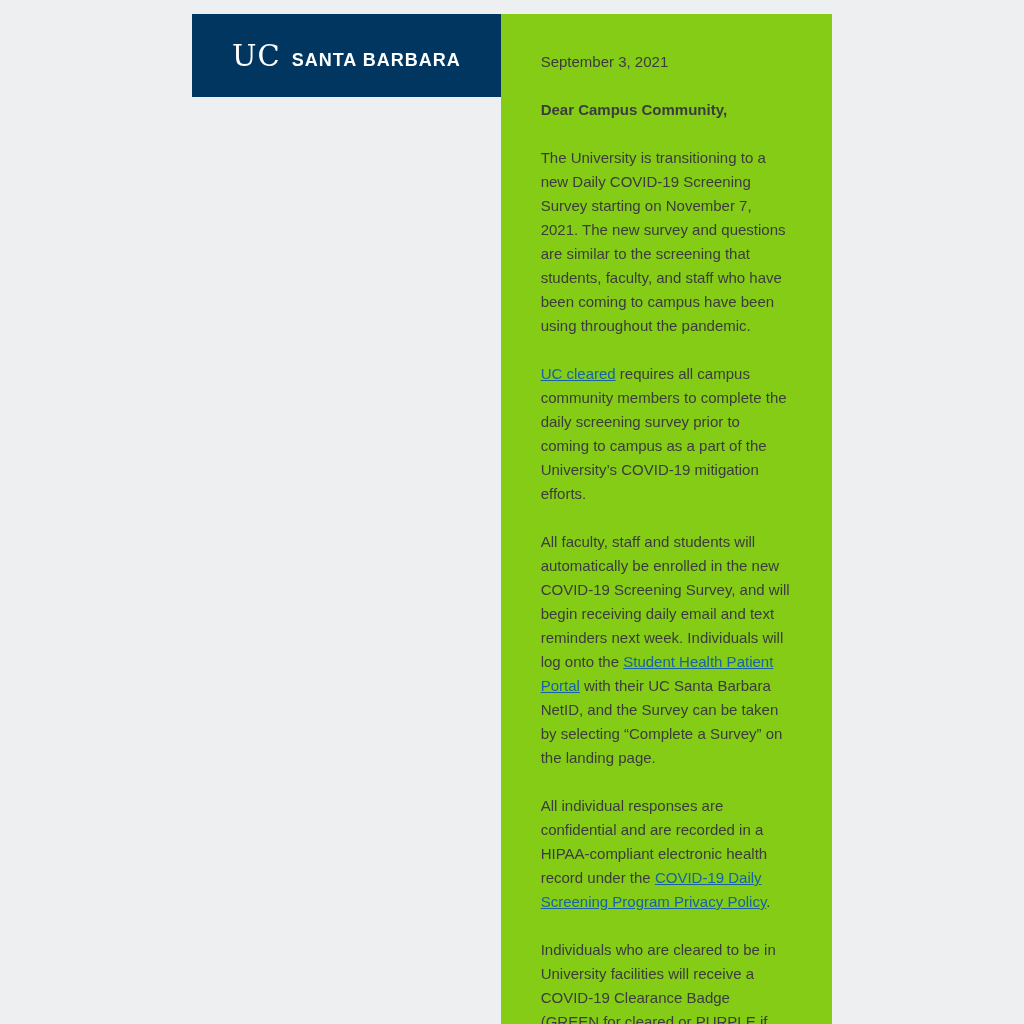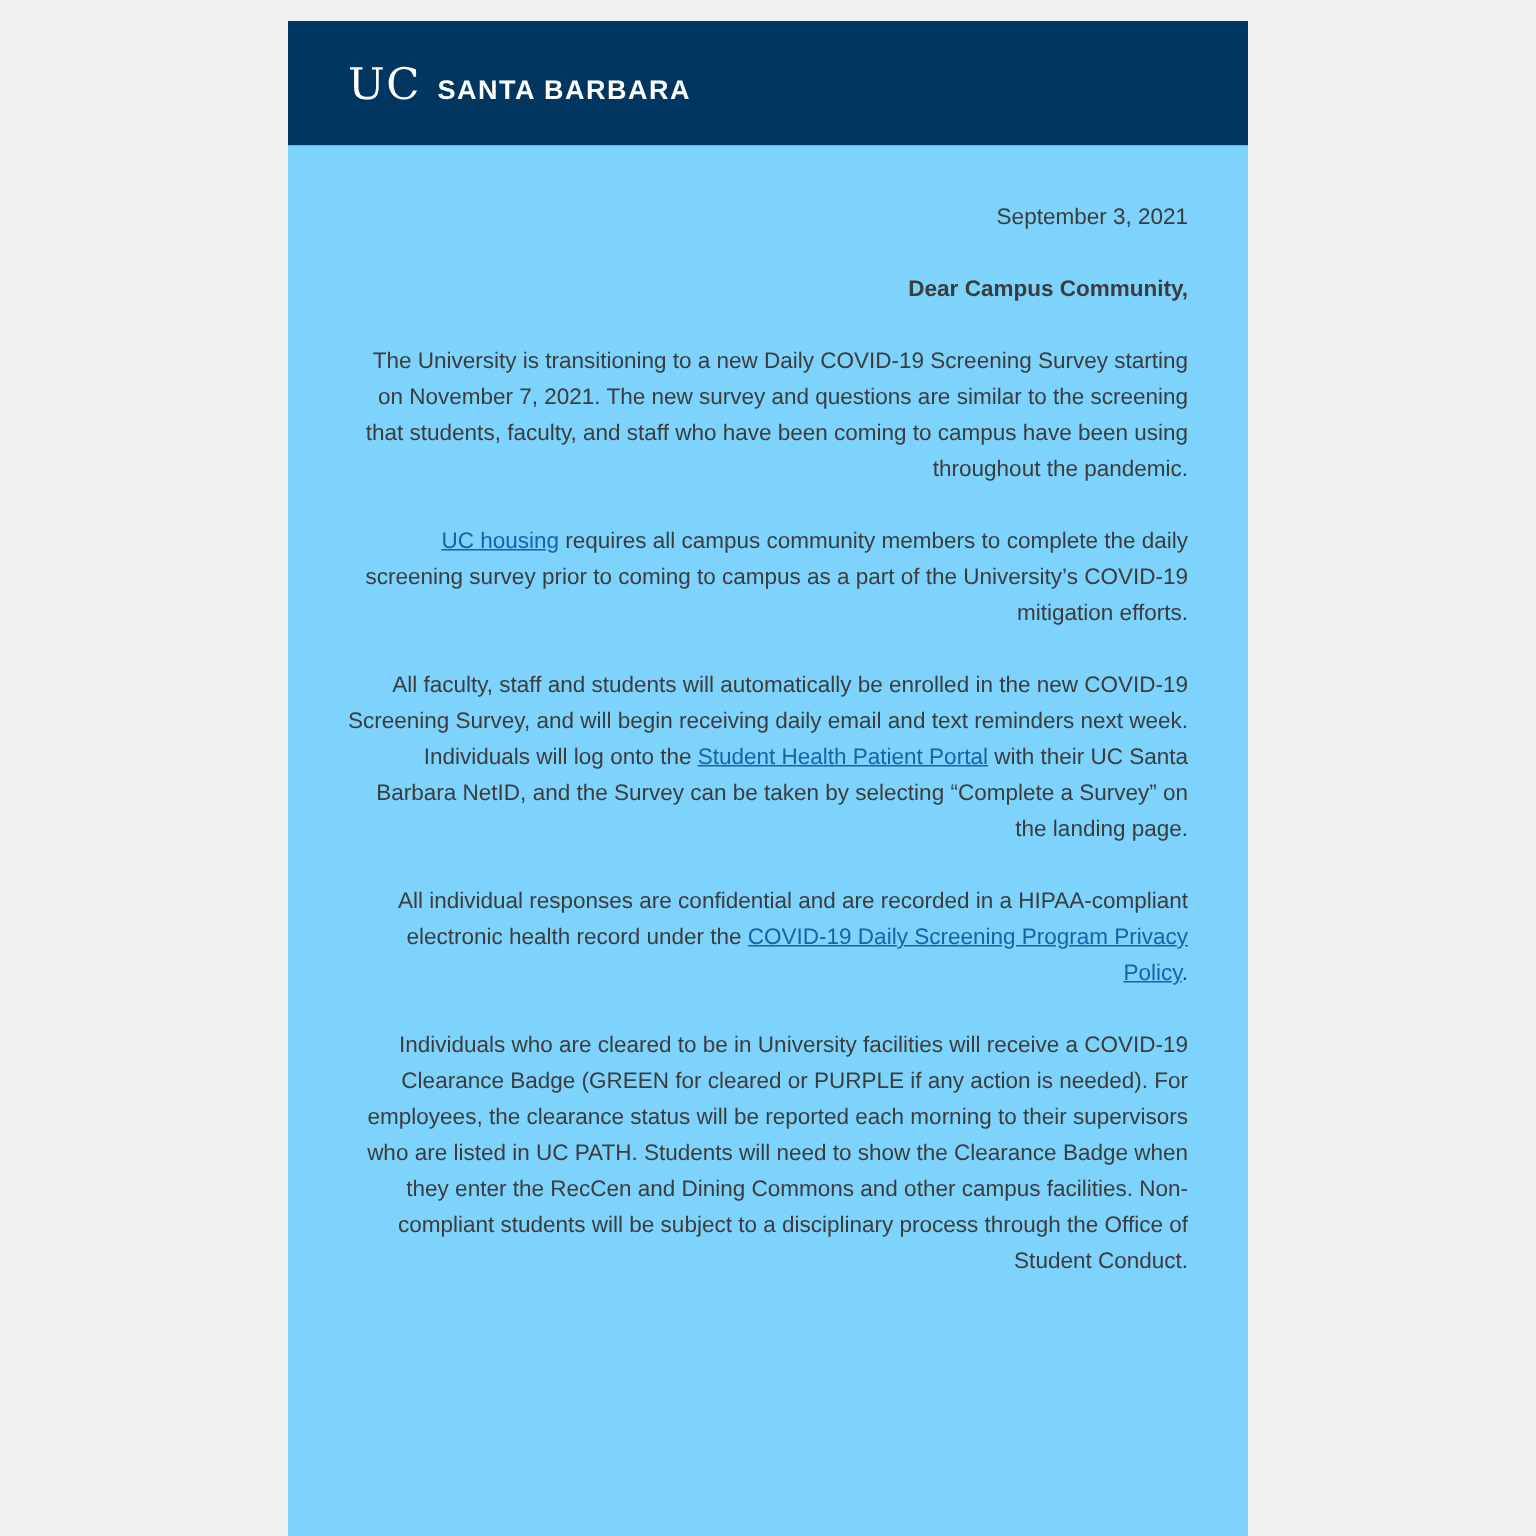--- a/index.html
+++ b/index.html
@@ -11,22 +11,21 @@
   .page {
     width: 1024px;
     height: 1024px;
     display: flex;
     justify-content: center;
   }
   .email-container {
     width: 640px;
     margin-top: 14px;
     display: flex;
-    flex-direction: column;
-    text-align: right;
+    flex-direction: row;
   }
   .masthead {
     background: var(--header-bg, #003660);
     height: 83px;
     flex: 0 0 83px;
     display: flex;
     align-items: center;
     padding: 0 40px;
   }
   .logo {
@@ -41,21 +40,21 @@
     font-size: 29px;
     font-weight: 400;
     letter-spacing: 1px;
   }
   .logo-name {
     font-size: 18px;
     font-weight: 700;
     letter-spacing: 1px;
   }
   .content {
-    background: #7dd3fc;
+    background: #84cc16;
     min-height: 927px;
     padding: 36px 40px 40px 40px;
     color: #3c3c3c;
     font-size: 15px;
     line-height: 24px;
   }
   .date { margin: 0 0 24px 0; }
   .greeting { font-weight: 700; margin: 0 0 24px 0; }
   .para { margin: 0 0 24px 0; }
   .para:last-child { margin-bottom: 0; }
@@ -76,21 +75,21 @@
         <span class="logo-uc">UC</span>
         <span class="logo-name">SANTA BARBARA</span>
       </div>
     </header>
 
     <main class="content">
       <p class="date">September 3, 2021</p>
       <p class="greeting">Dear Campus Community,</p>
       <div id="paragraphs">
           <p class="para"><span>The University is transitioning to a new Daily COVID-19 Screening Survey starting on November 7, 2021. The new survey and questions are similar to the screening that students, faculty, and staff who have been coming to campus have been using throughout the pandemic.</span></p>
-          <p class="para"><a class="inline-link" href="#">UC housing</a><span> requires all campus community members to complete the daily screening survey prior to coming to campus as a part of the University’s COVID-19 mitigation efforts.</span></p>
+          <p class="para"><a class="inline-link" href="#">UC cleared</a><span> requires all campus community members to complete the daily screening survey prior to coming to campus as a part of the University’s COVID-19 mitigation efforts.</span></p>
           <p class="para"><span>All faculty, staff and students will automatically be enrolled in the new COVID-19 Screening Survey, and will begin receiving daily email and text reminders next week. Individuals will log onto the </span><a class="inline-link" href="#">Student Health Patient Portal</a><span> with their UC Santa Barbara NetID, and the Survey can be taken by selecting “Complete a Survey” on the landing page.</span></p>
           <p class="para"><span>All individual responses are confidential and are recorded in a HIPAA-compliant electronic health record under the </span><a class="inline-link" href="#">COVID-19 Daily Screening Program Privacy Policy</a><span>.</span></p>
           <p class="para"><span>Individuals who are cleared to be in University facilities will receive a COVID-19 Clearance Badge (GREEN for cleared or PURPLE if any action is needed). For employees, the clearance status will be reported each morning to their supervisors who are listed in UC PATH. Students will need to show the Clearance Badge when they enter the RecCen and Dining Commons and other campus facilities. Non-compliant students will be subject to a disciplinary process through the Office of Student Conduct.</span></p>
         </div>
     </main>
 
   </div>
 </div>
 
 </body></html>

